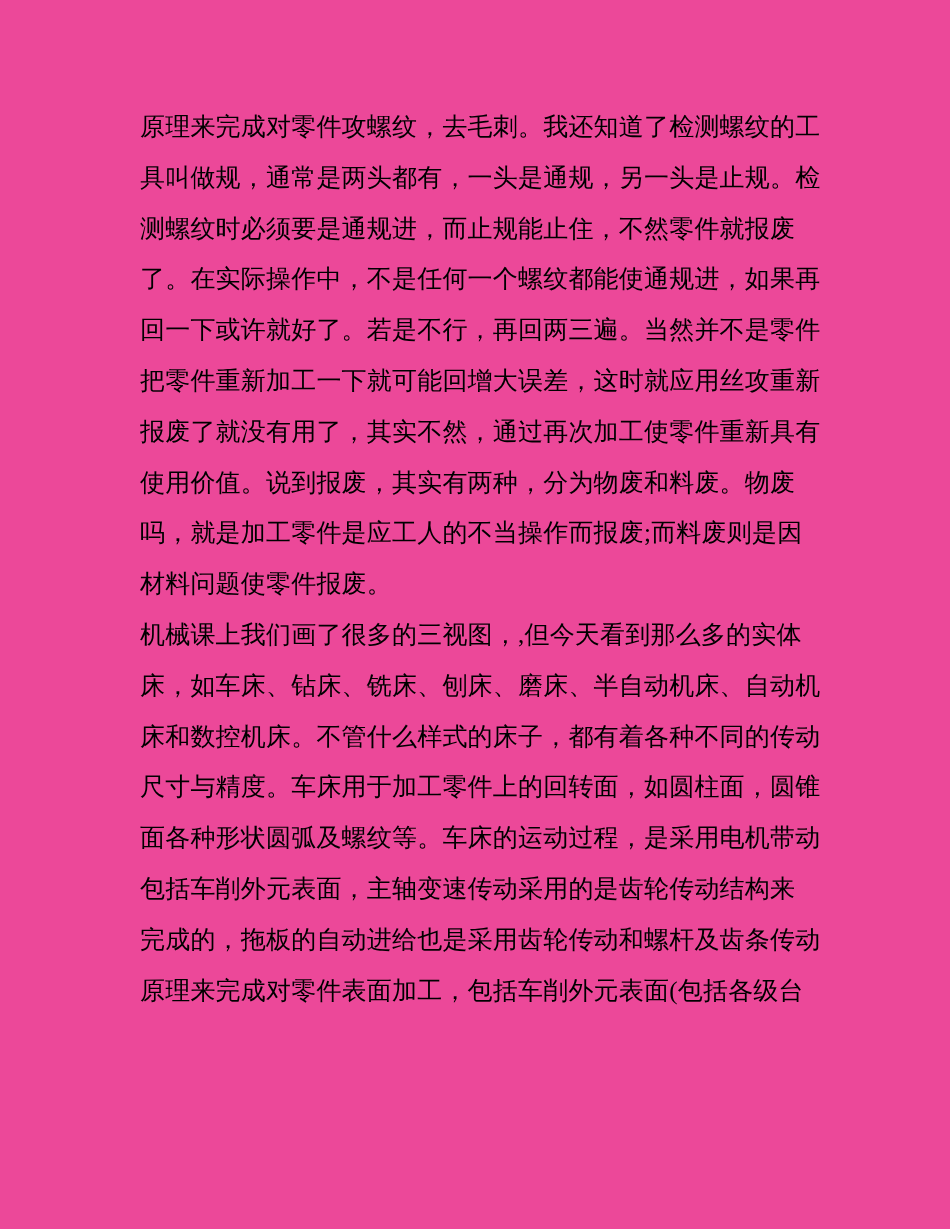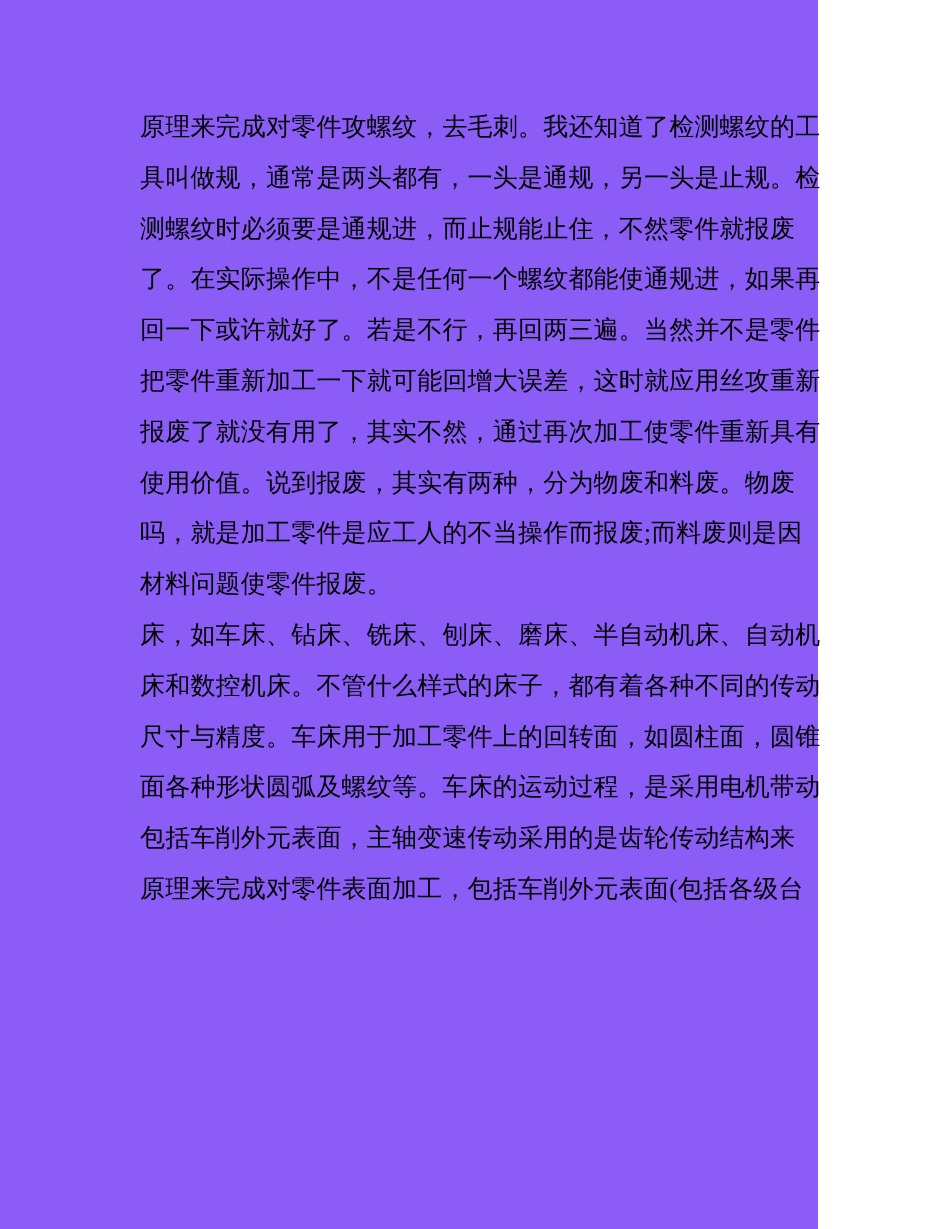--- a/index.html
+++ b/index.html
@@ -7,24 +7,24 @@
     padding: 0;
     background: #ffffff;
   }
   body {
     width: 950px;
     height: 1229px;
     overflow: hidden;
   }
   .page {
     box-sizing: border-box;
-    width: 818px;
+    width: 950px;
     height: 1229px;
     padding: 102px 130px 0 140px;
-    background: #8b5cf6;
+    background: #ec4899;
     color: #000000;
     font-family: "Liberation Serif", "DejaVu Serif", serif;
     font-size: 25px;
   }
   .paragraph {
     margin: 0;
     padding: 0;
   }
   .line {
     height: 50.8px;
@@ -43,20 +43,22 @@
     <div class="line">测螺纹时必须要是通规进，而止规能止住，不然零件就报废</div>
     <div class="line">了。在实际操作中，不是任何一个螺纹都能使通规进，如果再</div>
     <div class="line">回一下或许就好了。若是不行，再回两三遍。当然并不是零件</div>
     <div class="line">把零件重新加工一下就可能回增大误差，这时就应用丝攻重新</div>
     <div class="line">报废了就没有用了，其实不然，通过再次加工使零件重新具有</div>
     <div class="line">使用价值。说到报废，其实有两种，分为物废和料废。物废</div>
     <div class="line">吗，就是加工零件是应工人的不当操作而报废;而料废则是因</div>
     <div class="line">材料问题使零件报废。</div>
   </section>
   <section class="paragraph">
+    <div class="line">机械课上我们画了很多的三视图，,但今天看到那么多的实体</div>
     <div class="line">床，如车床、钻床、铣床、刨床、磨床、半自动机床、自动机</div>
     <div class="line">床和数控机床。不管什么样式的床子，都有着各种不同的传动</div>
     <div class="line">尺寸与精度。车床用于加工零件上的回转面，如圆柱面，圆锥</div>
     <div class="line">面各种形状圆弧及螺纹等。车床的运动过程，是采用电机带动</div>
     <div class="line">包括车削外元表面，主轴变速传动采用的是齿轮传动结构来</div>
+    <div class="line">完成的，拖板的自动进给也是采用齿轮传动和螺杆及齿条传动</div>
     <div class="line">原理来完成对零件表面加工，包括车削外元表面(包括各级台</div>
   </section>
 </div>
 
 </body></html>

